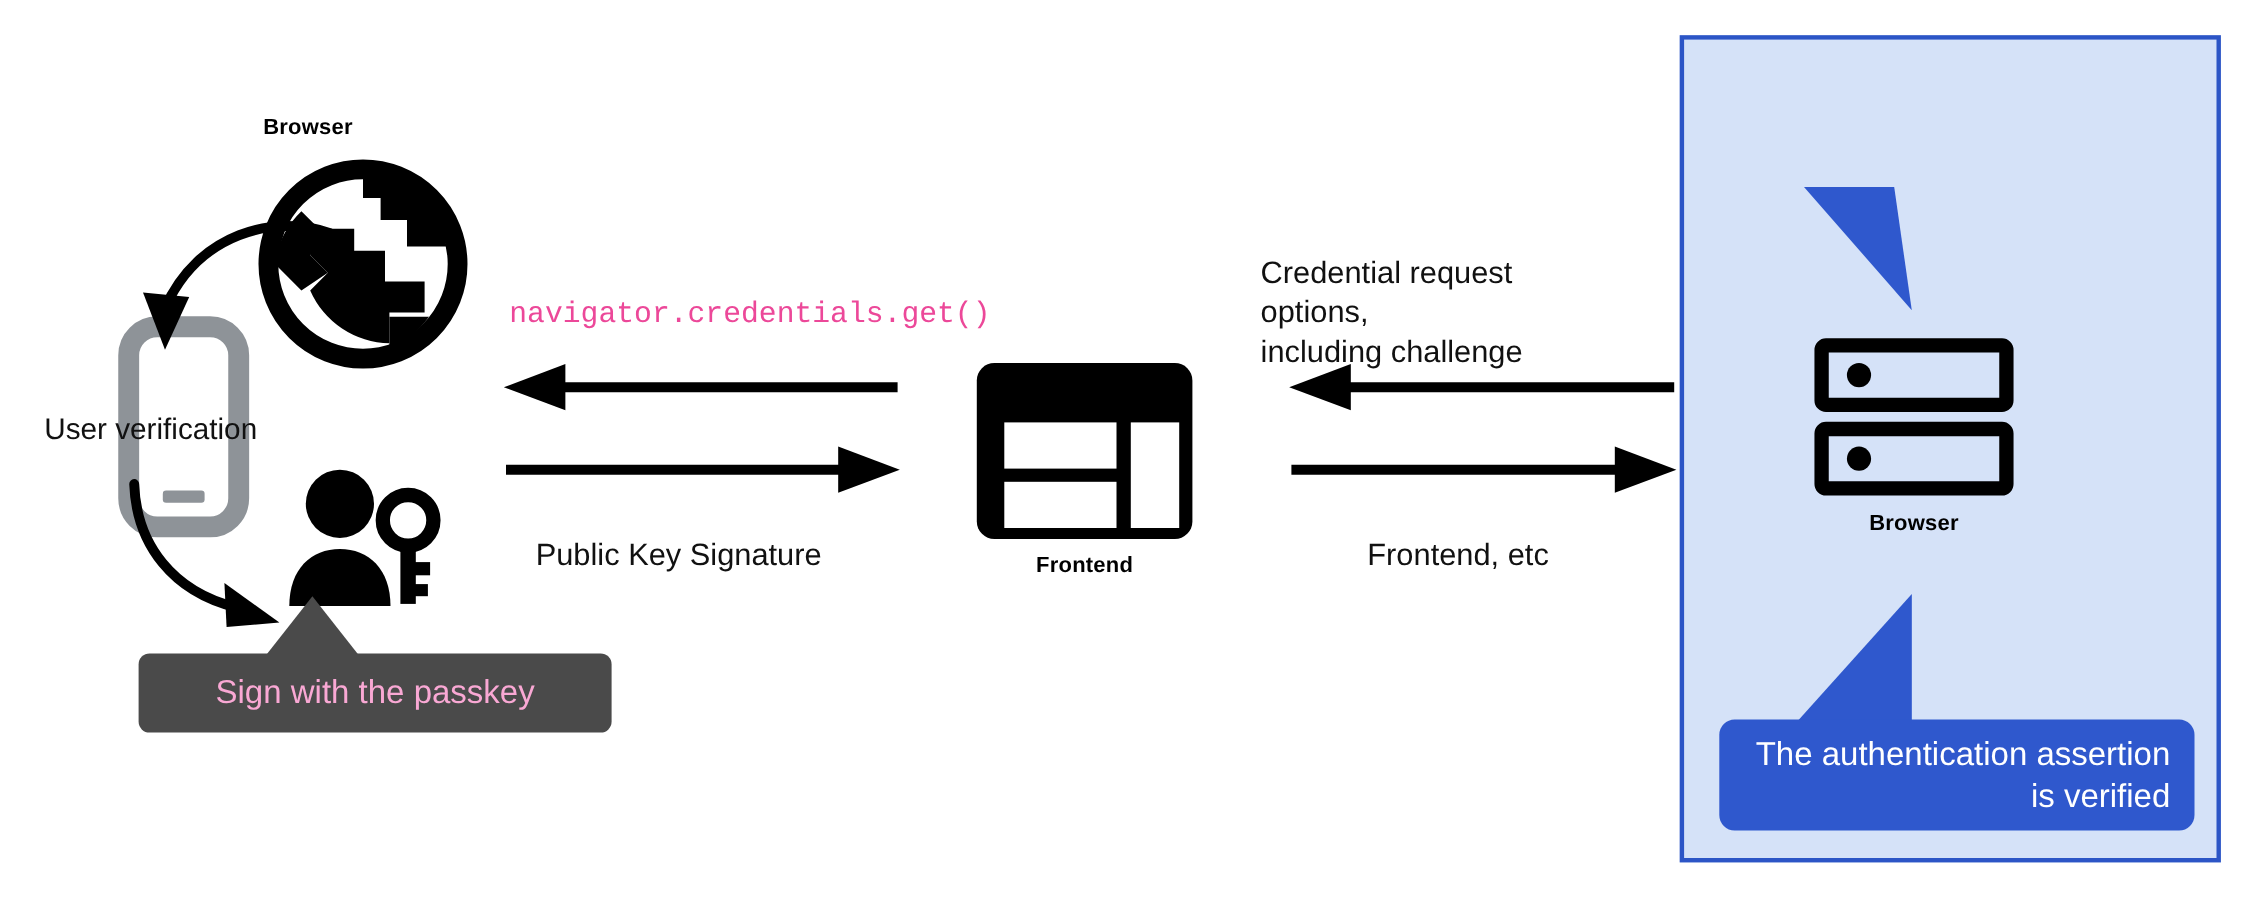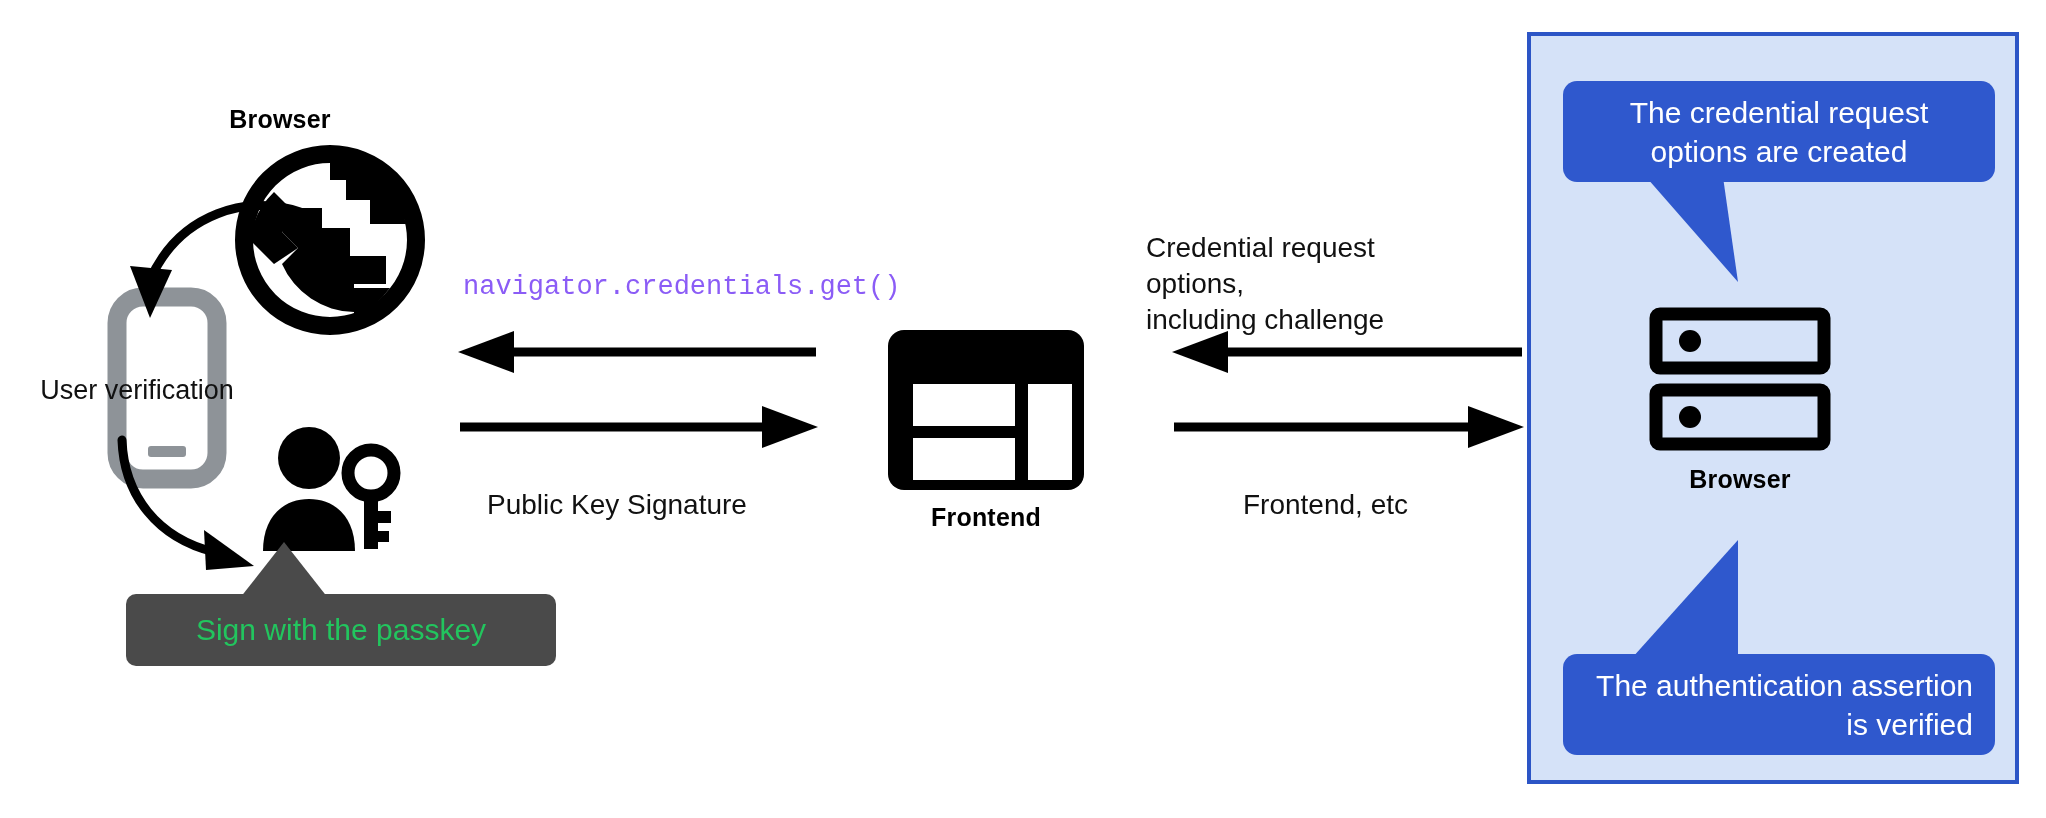--- a/index.html
+++ b/index.html
@@ -15,39 +15,39 @@
     position: relative;
     width: 2046px;
     height: 818px;
     background: #ffffff;
     overflow: hidden;
   }
   .abs { position: absolute; }
 
   
   .node-label {
-    font-size: 25px;
+    font-size: 20px;
     font-weight: 700;
     color: #000000;
     text-align: center;
     letter-spacing: 0.2px;
     white-space: nowrap;
   }
   .flow-label {
     font-size: 28px;
     font-weight: 400;
     color: #111111;
     white-space: nowrap;
     line-height: 1.28;
   }
   .flow-label.two-line { white-space: normal; }
   .mono-label {
     font-family: "Liberation Mono", "DejaVu Sans Mono", monospace;
     font-size: 27px;
-    color: #8b5cf6;
+    color: #ec4899;
     white-space: nowrap;
   }
 
   
   .server-panel {
     box-sizing: border-box;
     background: #d5e2f8;
     border: 4px solid #2c55c6;
   }
 
@@ -64,21 +64,21 @@
     align-items: center;
     justify-content: center;
     padding: 14px 22px;
   }
 
   
   .tooltip {
     box-sizing: border-box;
     background: #4a4a4a;
     border-radius: 10px;
-    color: #22c55e;
+    color: #f9a8d4;
     font-size: 30px;
     display: flex;
     align-items: center;
     justify-content: center;
   }
 
   svg { display: block; overflow: visible; }
 </style>
 </head>
 <body>
@@ -195,21 +195,20 @@
     </svg>
   </div>
 
   <div class="abs flow-label" style="left:1243px; top:487px;">Frontend, etc</div>
 
   <div class="abs" style="left:1630px; top:170px; width:230px; height:120px;">
     <svg width="230" height="120" viewBox="0 0 230 120" aria-hidden="true">
       <path d="M10,0 L92,0 L108,112 Z" fill="#2f58cd"></path>
     </svg>
   </div>
-  <div class="abs callout" style="left:1563px; top:81px; width:432px; height:101px;">The credential request options are created</div>
 
   <div class="abs" style="left:1650px; top:308px; width:180px; height:142px;">
     <svg width="180" height="142" viewBox="0 0 180 142" aria-hidden="true">
       <rect x="6" y="6" width="168" height="54" rx="4" ry="4" fill="none" stroke="#000" stroke-width="13"></rect>
       <circle cx="40" cy="33" r="11" fill="#000"></circle>
       <rect x="6" y="82" width="168" height="54" rx="4" ry="4" fill="none" stroke="#000" stroke-width="13"></rect>
       <circle cx="40" cy="109" r="11" fill="#000"></circle>
     </svg>
   </div>
   <div class="abs node-label" style="left:1640px; top:465px; width:200px;">Browser</div>

